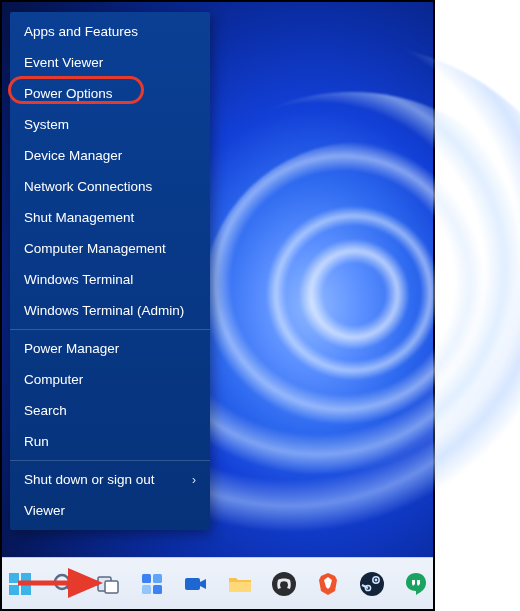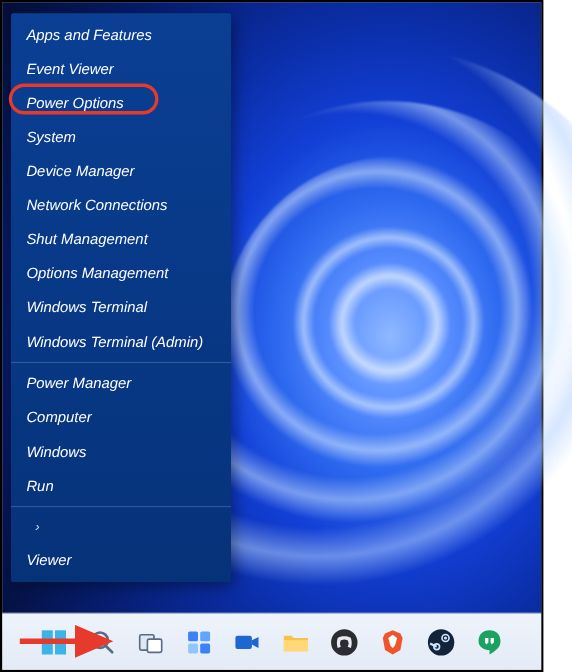--- a/index.html
+++ b/index.html
@@ -1,25 +1,24 @@
 <!DOCTYPE html>
 <html><head>
   <meta charset="utf-8">
   <style>
     * { margin: 0; padding: 0; box-sizing: border-box; }
     html, body { width: 520px; height: 611px; overflow: hidden; font-family: "Segoe UI", Arial, sans-serif; }
     .screen {
       position: relative;
-      width: 494px; height: 611px;
+      width: 435px; height: 611px;
       border: 2px solid #000;
       background:
         radial-gradient(ellipse 420px 520px at 72% 50%,
           #8fb8ff 0%, #5a8fff 12%, #2e6af0 24%, #123fd6 38%,
           #0b2ea8 55%, #071f74 75%, #050f3a 100%);
-      font-style: italic;
     }
     
     .swirl { position: absolute; border-radius: 50%; filter: blur(1px); pointer-events: none; }
     .s1 { width: 520px; height: 520px; left: 80px; top: 40px;
           background: radial-gradient(circle at 40% 40%, rgba(255,255,255,0) 52%, rgba(180,210,255,0.55) 58%, rgba(255,255,255,0) 64%); }
     .s2 { width: 420px; height: 420px; left: 140px; top: 90px;
           background: radial-gradient(circle at 42% 42%, rgba(255,255,255,0) 48%, rgba(200,225,255,0.55) 54%, rgba(255,255,255,0) 60%); }
     .s3 { width: 320px; height: 320px; left: 200px; top: 140px;
           background: radial-gradient(circle at 44% 44%, rgba(255,255,255,0) 44%, rgba(220,235,255,0.55) 50%, rgba(255,255,255,0) 56%); }
     .s4 { width: 220px; height: 220px; left: 250px; top: 190px;
@@ -104,43 +103,44 @@
       <div class="menu-item">
         <span>Device Manager</span>
       </div>
       <div class="menu-item">
         <span>Network Connections</span>
       </div>
       <div class="menu-item">
         <span>Shut Management</span>
       </div>
       <div class="menu-item">
-        <span>Options Management</span>
+        <span>Computer Management</span>
       </div>
       <div class="menu-item">
         <span>Windows Terminal</span>
       </div>
       <div class="menu-item">
         <span>Windows Terminal (Admin)</span>
       </div>
       <div class="sep"></div>
       <div class="menu-item">
         <span>Power Manager</span>
       </div>
       <div class="menu-item">
         <span>Computer</span>
       </div>
       <div class="menu-item">
-        <span>Windows</span>
+        <span>Search</span>
       </div>
       <div class="menu-item">
         <span>Run</span>
       </div>
       <div class="sep"></div>
       <div class="menu-item">
+        <span>Shut down or sign out</span>
         <span class="chev">›</span>
       </div>
       <div class="menu-item">
         <span>Viewer</span>
       </div>
     </div>
 
   <div class="highlight-oval"></div>
 
   <div class="taskbar" id="taskbar">

